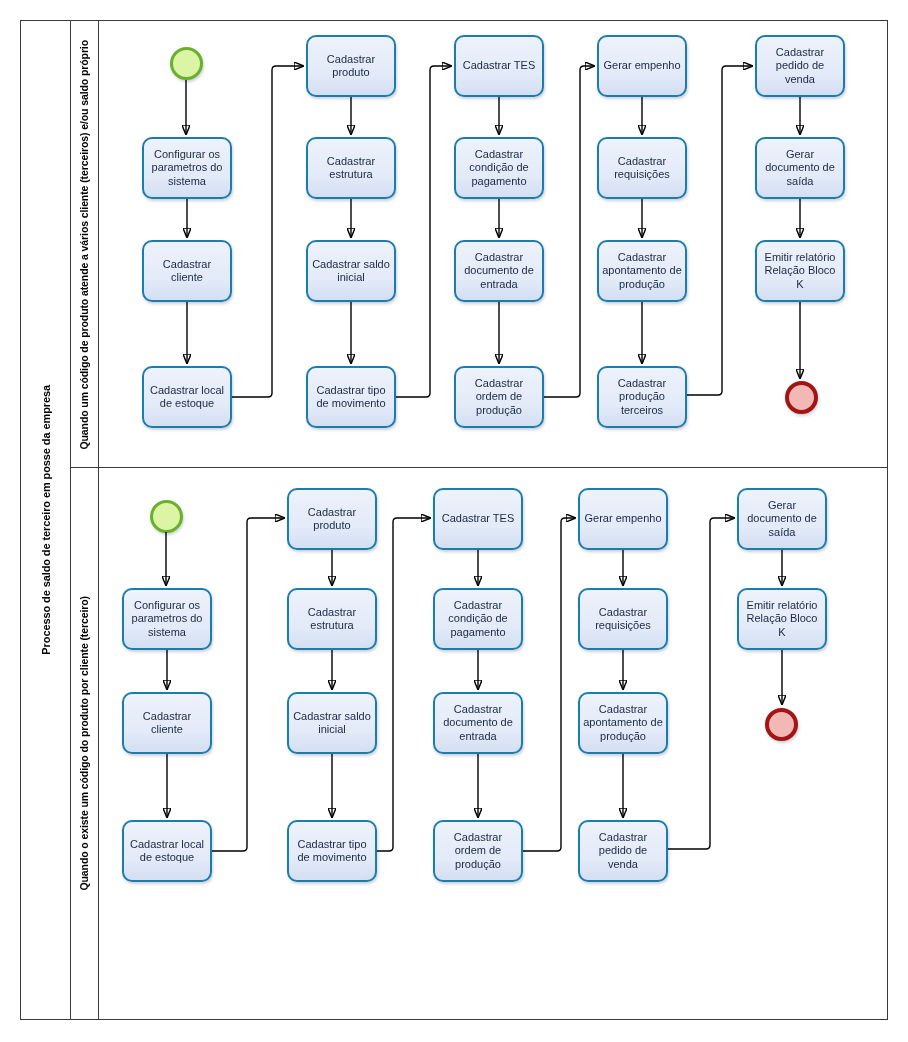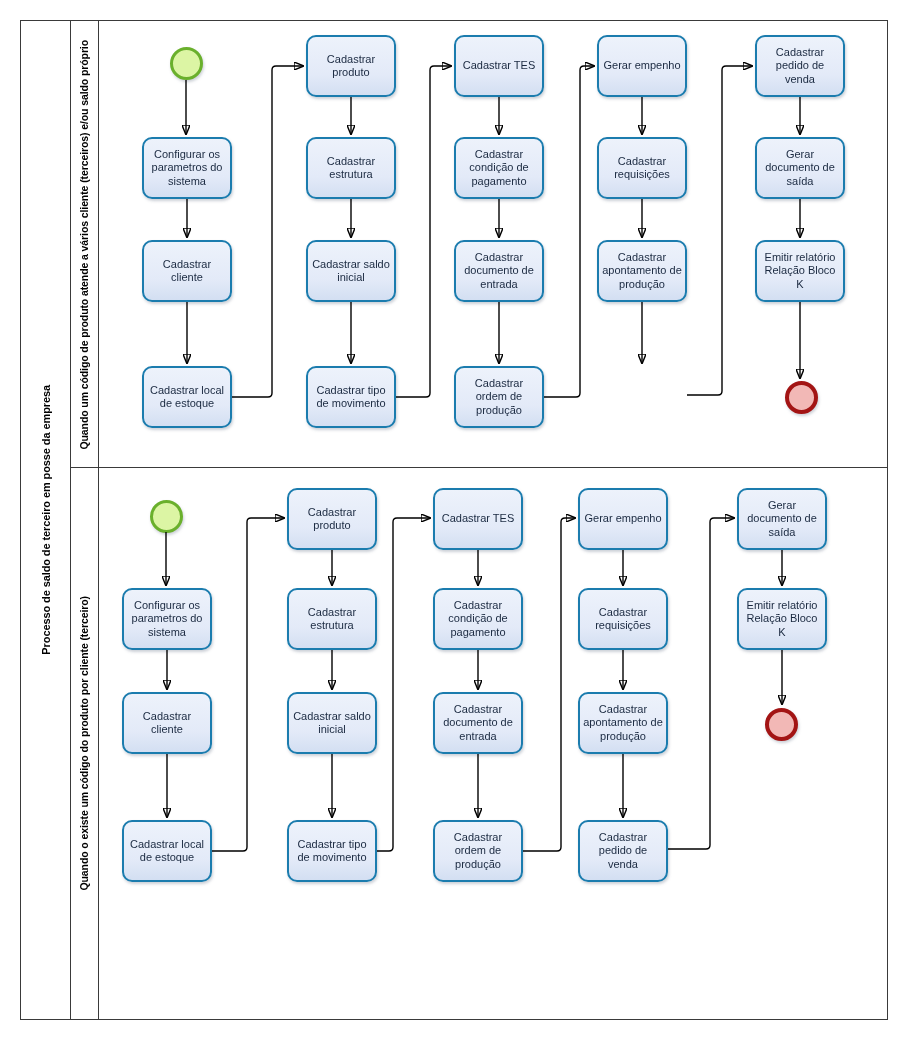--- a/index.html
+++ b/index.html
@@ -84,20 +84,23 @@
       <span>Cadastrar ordem de produção</span>
     </div>
   <div class="task" style="left:597px;top:35px">
       <span>Gerar empenho</span>
     </div>
   <div class="task" style="left:597px;top:137px">
       <span>Cadastrar requisições</span>
     </div>
   <div class="task" style="left:597px;top:240px">
       <span>Cadastrar apontamento de produção</span>
+    </div>
+  <div class="task" style="left:597px;top:366px">
+      <span>Cadastrar produção terceiros</span>
     </div>
   <div class="task" style="left:755px;top:35px">
       <span>Cadastrar pedido de venda</span>
     </div>
   <div class="task" style="left:755px;top:137px">
       <span>Gerar documento de saída</span>
     </div>
   <div class="task" style="left:755px;top:240px">
       <span>Emitir relatório Relação Bloco K</span>
     </div>

